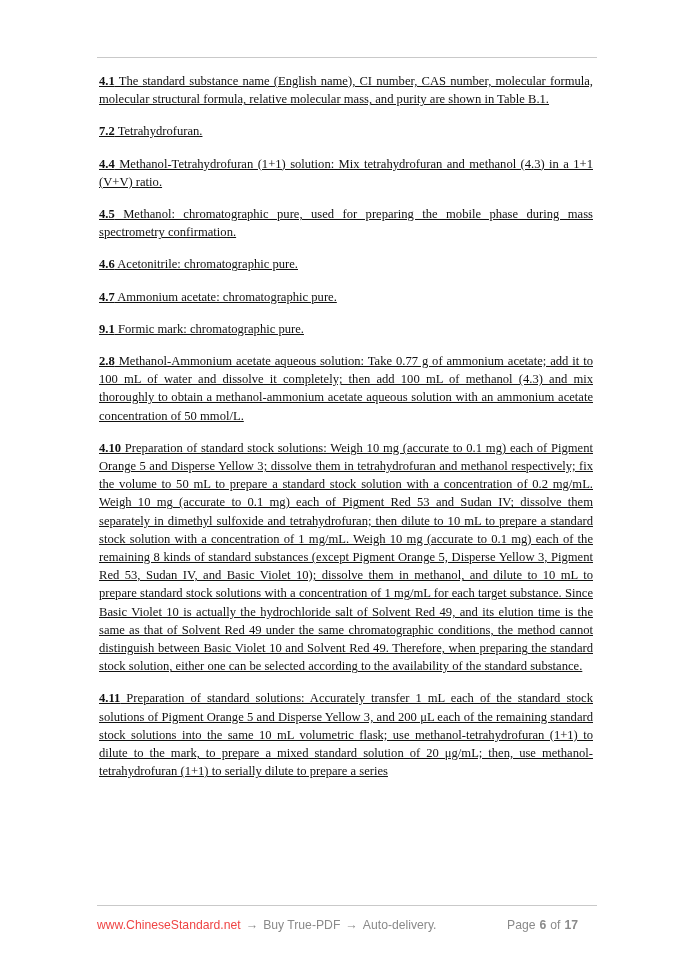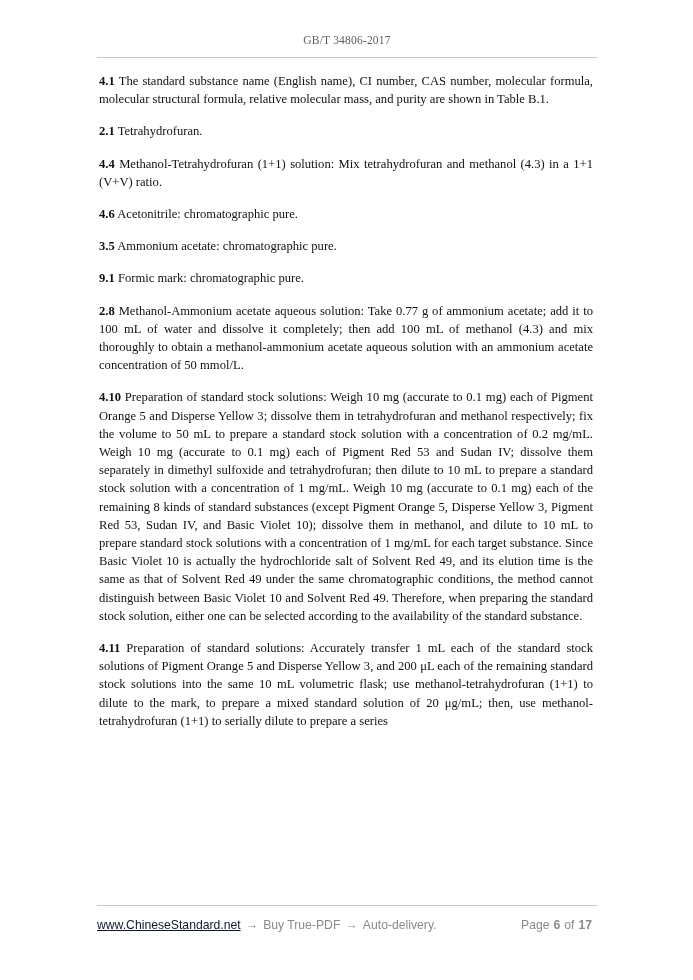--- a/index.html
+++ b/index.html
@@ -55,20 +55,21 @@
     width: 494px;
   }
   .para {
     font-size: 12.6px;
     line-height: 18.2px;
     text-align: justify;
     text-justify: inter-word;
     margin: 0 0 14px 0;
     color: #111111;
     hyphens: none;
+    text-decoration: underline;
   }
   .para:last-child { margin-bottom: 16px; }
   .clause-num {
     font-weight: bold;
   }
   .para-long {
     margin-bottom: 14px;
   }
 
   
@@ -91,75 +92,74 @@
     color: #8a8a8a;
     display: flex;
     align-items: center;
   }
   .footer-left {
     display: flex;
     align-items: center;
     white-space: nowrap;
   }
   .footer-url {
-    text-decoration: underline;
-    color: #0f172a;
+    color: #ef4444;
   }
   .footer-arrow {
     margin: 0 5px;
     color: #8a8a8a;
     font-size: 12.5px;
   }
   .footer-spacer { flex: 1; }
   .footer-right {
     display: flex;
     align-items: flex-start;
     white-space: nowrap;
-    margin-right: 1px;
+    margin-right: 15px;
   }
   .footer-right span { color: #8a8a8a; }
   .pg-num {
     font-weight: bold;
     color: #6b6b6b;
     margin: 0 4px;
   }
   .pg-word { color: #8a8a8a; }
 </style>
 </head>
 <body>
 
 <div class="page">
 
-  <div class="header">
-    <span class="header-title">GB/T 34806-2017</span>
-  </div>
   <div class="header-rule"></div>
 
   <div class="content">
 
     <p class="para">
       <span class="clause-num">4.1</span><span> The standard substance name (English name), CI number, CAS number, molecular formula, molecular structural formula, relative molecular mass, and purity are shown in Table B.1.</span>
     </p>
 
     <p class="para">
-      <span class="clause-num">2.1</span><span> Tetrahydrofuran.</span>
+      <span class="clause-num">7.2</span><span> Tetrahydrofuran.</span>
     </p>
 
 
     <p class="para">
       <span class="clause-num">4.4</span><span> Methanol-Tetrahydrofuran (1+1) solution: Mix tetrahydrofuran and methanol (4.3) in a 1+1 (V+V) ratio.</span>
     </p>
 
+    <p class="para">
+      <span class="clause-num">4.5</span><span> Methanol: chromatographic pure, used for preparing the mobile phase during mass spectrometry confirmation.</span>
+    </p>
 
     <p class="para">
       <span class="clause-num">4.6</span><span> Acetonitrile: chromatographic pure.</span>
     </p>
 
     <p class="para">
-      <span class="clause-num">3.5</span><span> Ammonium acetate: chromatographic pure.</span>
+      <span class="clause-num">4.7</span><span> Ammonium acetate: chromatographic pure.</span>
     </p>
 
     <p class="para">
       <span class="clause-num">9.1</span><span> Formic mark: chromatographic pure.</span>
     </p>
 
     <p class="para">
       <span class="clause-num">2.8</span><span> Methanol-Ammonium acetate aqueous solution: Take 0.77 g of ammonium acetate; add it to 100 mL of water and dissolve it completely; then add 100 mL of methanol (4.3) and mix thoroughly to obtain a methanol-ammonium acetate aqueous solution with an ammonium acetate concentration of 50 mmol/L.</span>
     </p>
 

